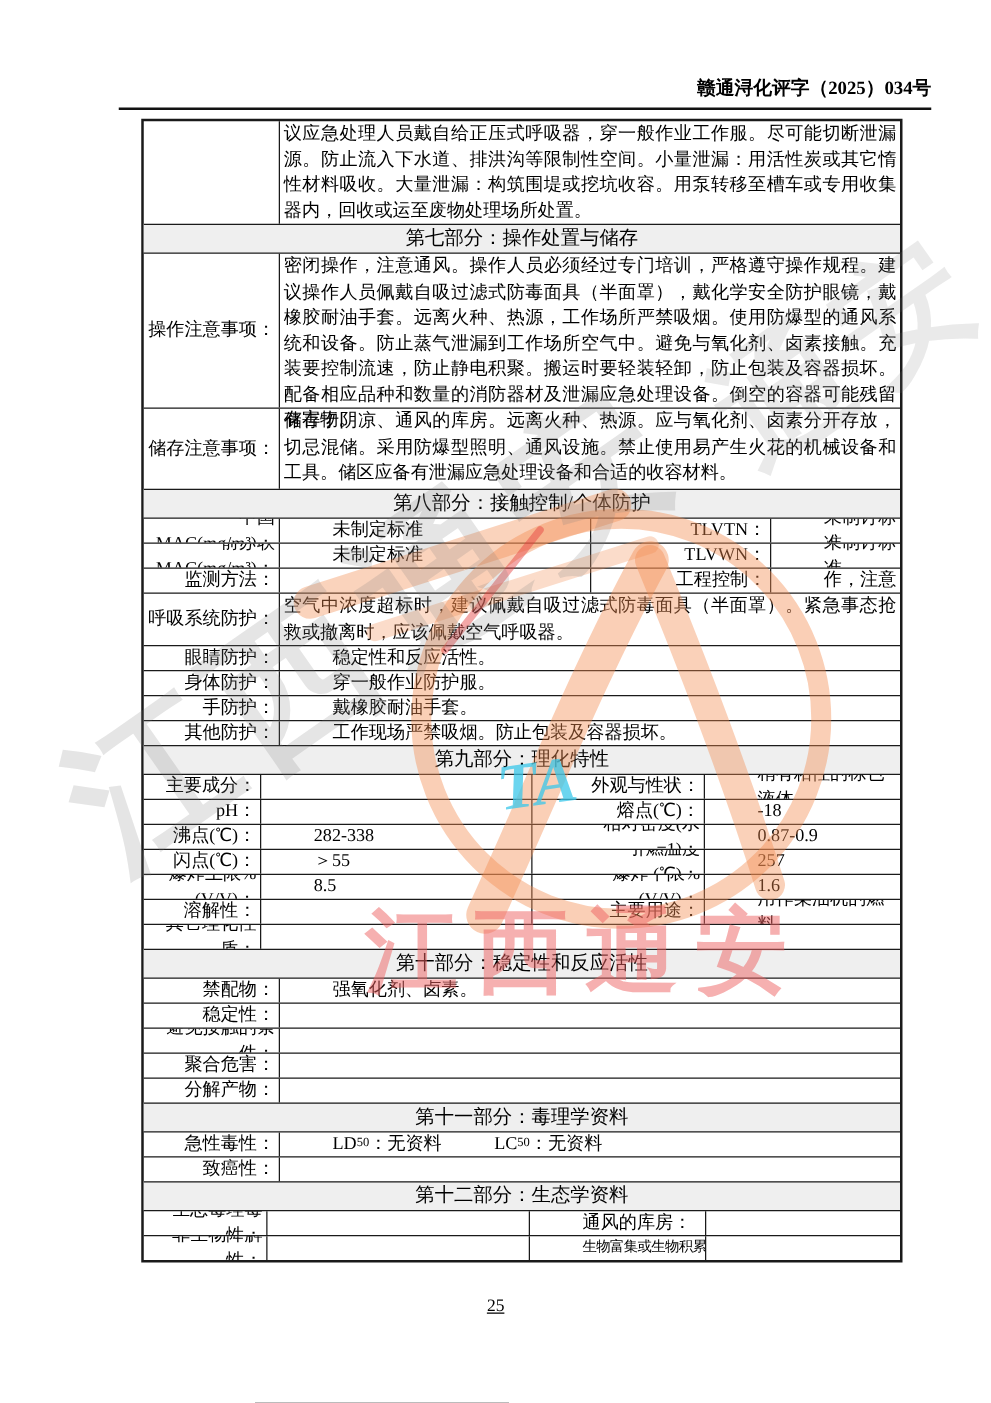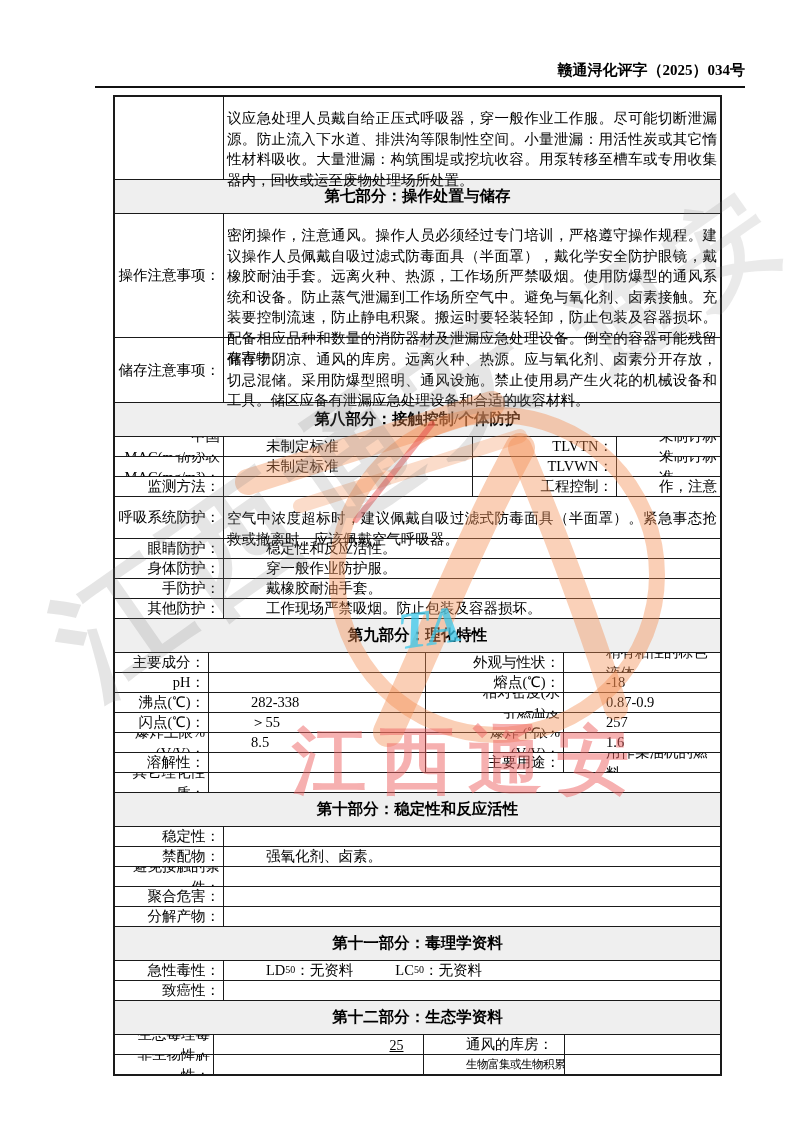--- a/index.html
+++ b/index.html
@@ -7,26 +7,26 @@
         font-family:"Liberation Serif",serif;color:#000;overflow:hidden;}
   
   .hdr-left{position:absolute;left:95px;top:61px;font-size:15px;font-weight:bold;white-space:nowrap;}
   .hdr-right{position:absolute;right:48px;top:61px;font-size:15px;font-weight:bold;white-space:nowrap;}
   .hdr-rule{position:absolute;left:95px;top:86px;width:650px;height:0;border-top:2px solid #111;}
   
   .tbl{position:absolute;left:113px;top:95px;width:609px;border:2px solid #1a1a1a;box-sizing:border-box;
        font-size:14.5px;line-height:20.5px;background:transparent;}
   .row{display:flex;border-top:1px solid #1a1a1a;box-sizing:border-box;align-items:stretch;}
   .row:first-child{border-top:none;}
-  .sec{background:#efefef;font-weight:bold;font-size:15.5px;justify-content:center;align-items:center;
-       text-align:center;height:34px;display:flex;}
+  .sec{background:#efefef;font-weight:normal;font-size:15.5px;justify-content:center;align-items:center;
+       text-align:center;height:23px;display:flex;}
   .c{box-sizing:border-box;padding:0 3px;display:flex;align-items:center;overflow:hidden;}
   .r{justify-content:flex-end;text-align:right;}
   .br{border-right:1px solid #1a1a1a;}
-  .blk{display:block;text-align:justify;word-break:break-all;padding:11px 3px;}
+  .blk{display:block;text-align:justify;word-break:break-all;padding:0 3px;}
   .f1{flex:1;}
   .w109{width:109px;flex:0 0 109px;}
   .w210{width:210px;flex:0 0 210px;}
   .w105{width:105px;flex:0 0 105px;}
   .w94{width:94px;flex:0 0 94px;}
   .w178{width:178px;flex:0 0 178px;}
   .w99{width:99px;flex:0 0 99px;}
   .w171{width:171px;flex:0 0 171px;}
   .w102{width:102px;flex:0 0 102px;}
   .h20{height:20px;gap:39px;}
@@ -153,26 +153,26 @@
       <div class="c r br w99">主要用途：</div>
       <div class="c f1">用作柴油机的燃料。</div>
     </div>
     <div class="row h20">
       <div class="c r br w94">其它理化性质：</div>
       <div class="c f1"></div>
     </div>
 
     <div class="row sec">第十部分：稳定性和反应活性</div>
     <div class="row h20">
-      <div class="c r br w109">稳定性：</div>
-      <div class="c f1"></div>
-    </div>
-    <div class="row h20">
       <div class="c r br w109">禁配物：</div>
       <div class="c f1">强氧化剂、卤素。</div>
+    </div>
+    <div class="row h20">
+      <div class="c r br w109">稳定性：</div>
+      <div class="c f1"></div>
     </div>
     <div class="row h20">
       <div class="c r br w109">避免接触的条件：</div>
       <div class="c f1"></div>
     </div>
     <div class="row h20">
       <div class="c r br w109">聚合危害：</div>
       <div class="c f1"></div>
     </div>
     <div class="row h20">

